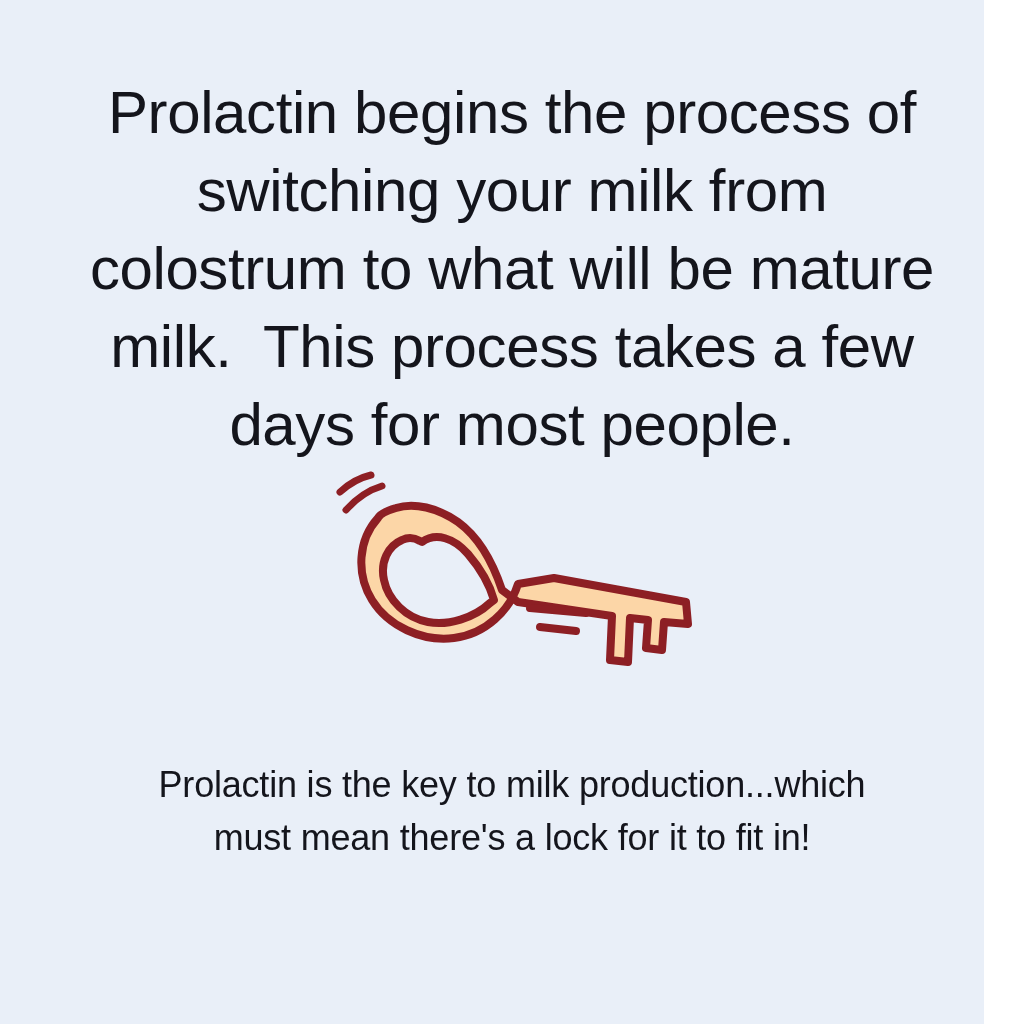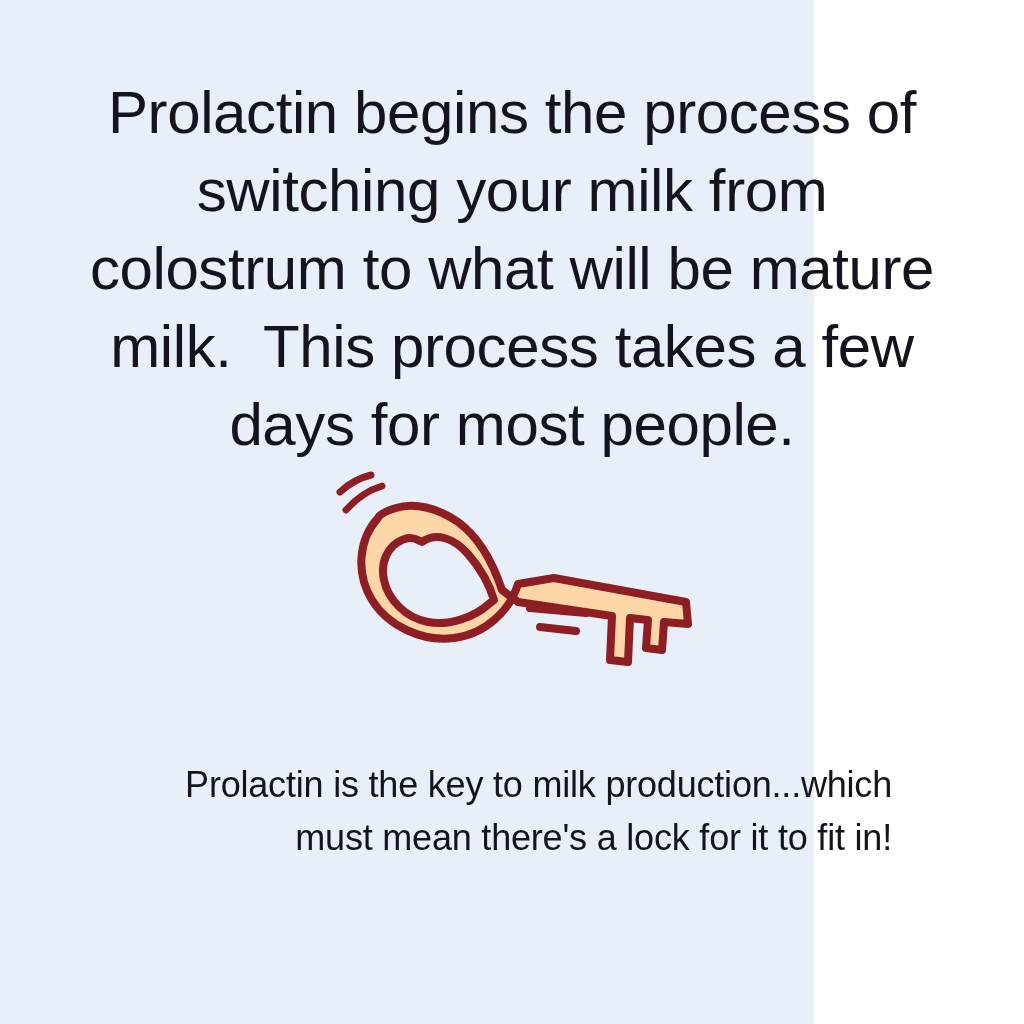--- a/index.html
+++ b/index.html
@@ -7,21 +7,21 @@
     padding: 0;
   }
   body {
     width: 1024px;
     height: 1024px;
     overflow: hidden;
     font-family: "Liberation Sans", sans-serif;
   }
   #slide {
     position: relative;
-    width: 814px;
+    width: 984px;
     height: 1024px;
     background: #e9eff8;
     box-sizing: border-box;
   }
 
   
   #headline {
     position: absolute;
     left: 62px;
     top: 74px;
@@ -49,21 +49,21 @@
     width: 392px;
     height: 212px;
   }
 
   
   #caption {
     position: absolute;
     left: 132px;
     top: 758px;
     width: 760px;
-    text-align: right;
+    text-align: center;
     color: #14151c;
     font-family: "Liberation Sans", sans-serif;
     font-size: 36px;
     font-weight: 400;
     line-height: 53px;
     letter-spacing: -0.2px;
     white-space: pre-wrap;
   }
 </style>
 </head>

